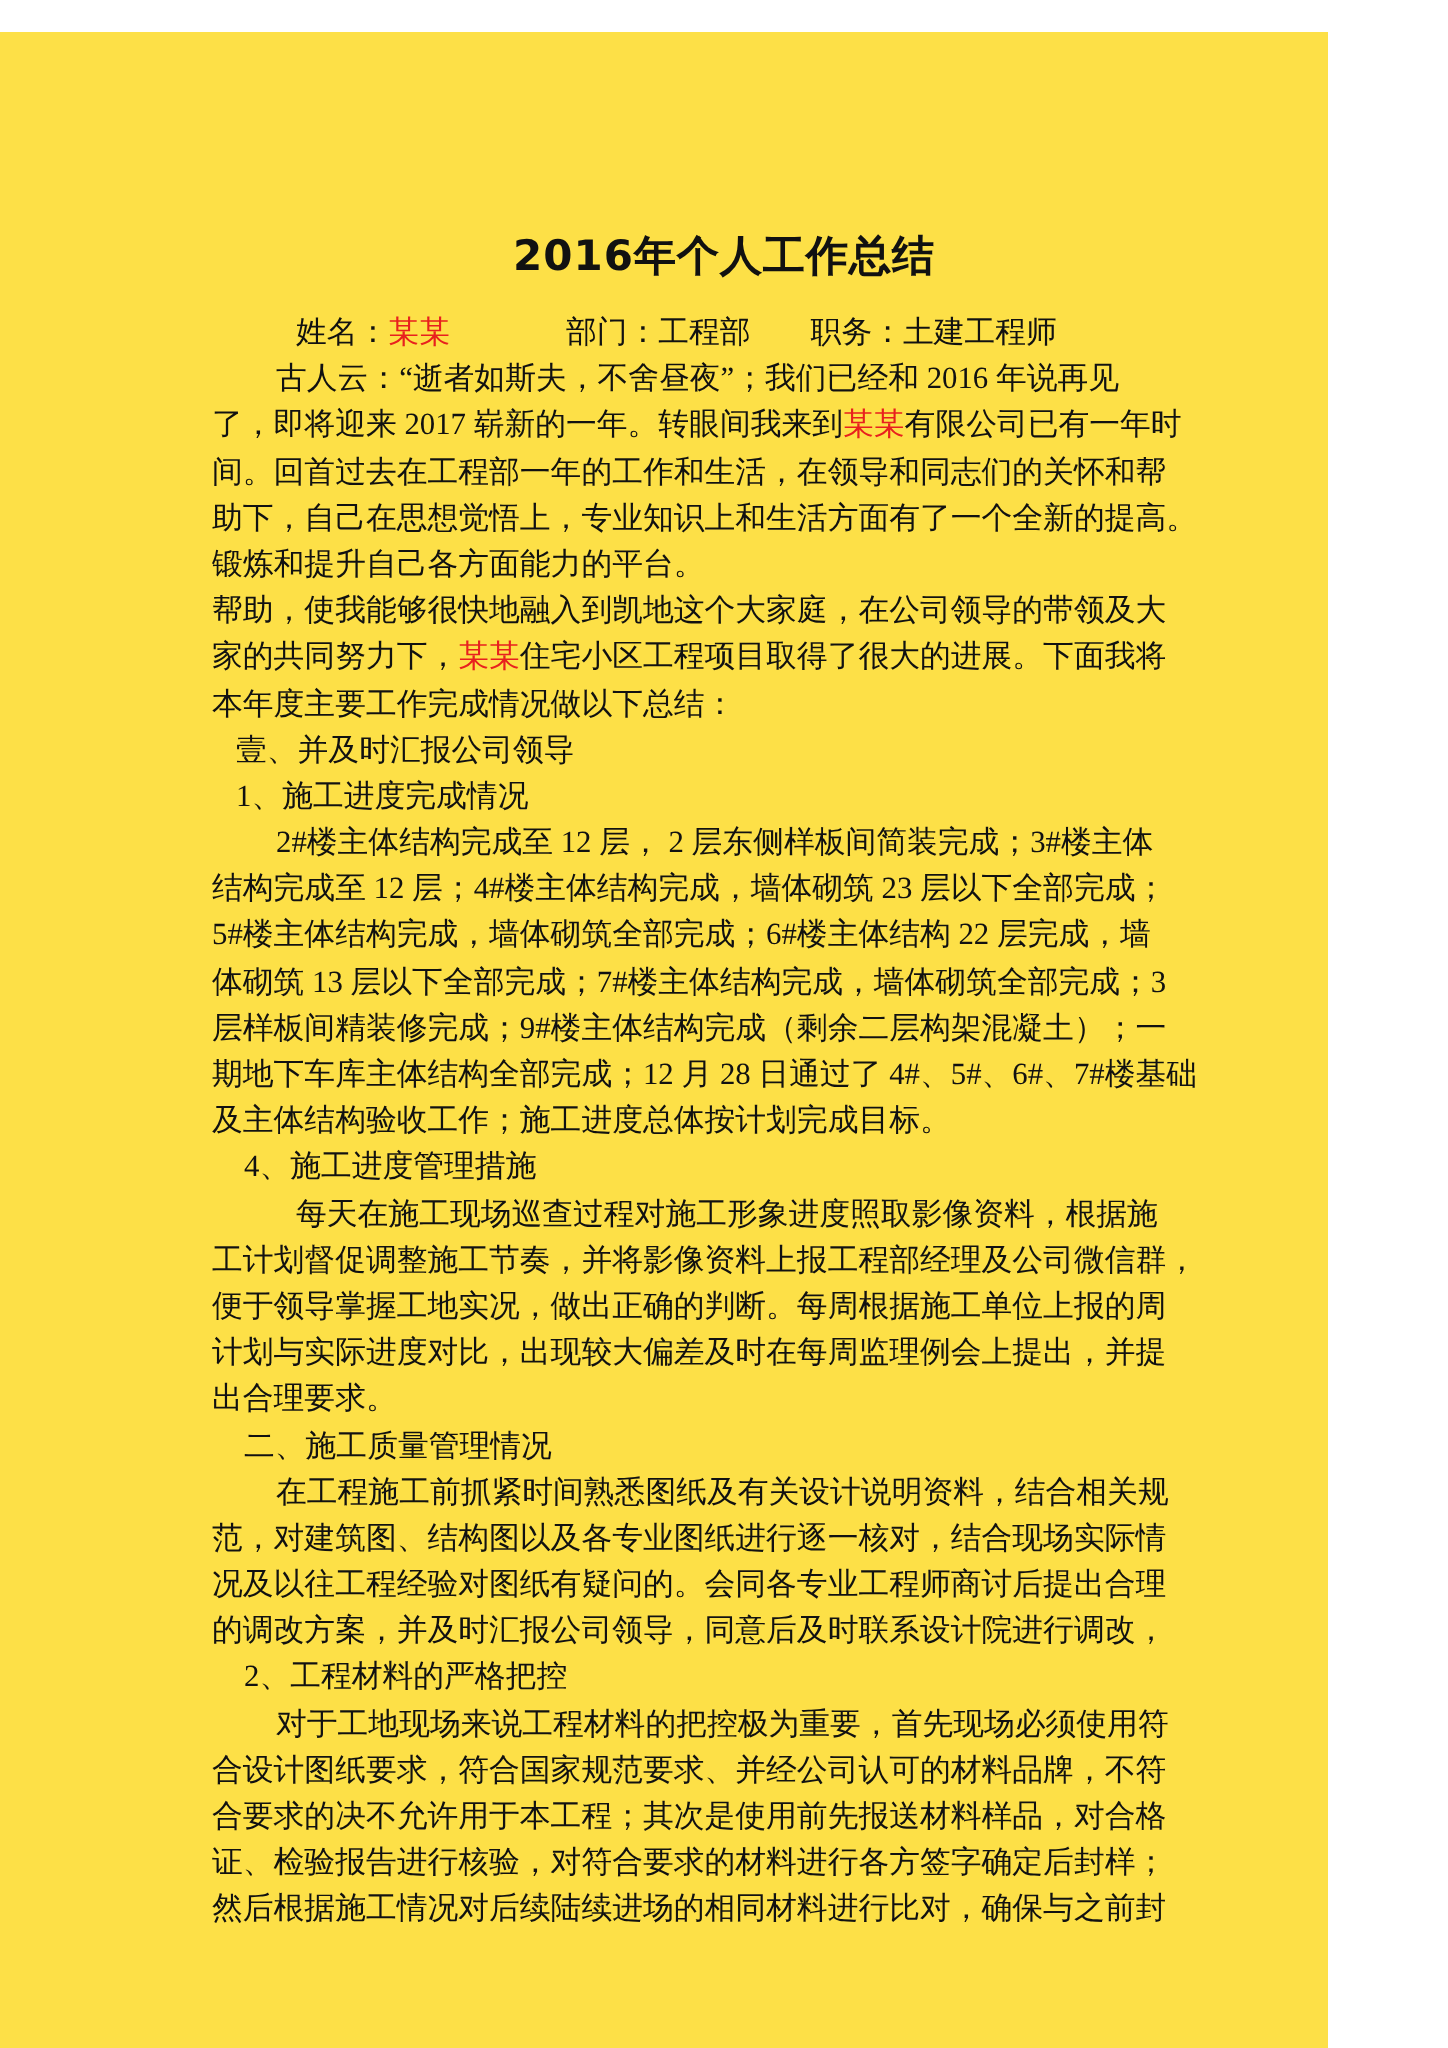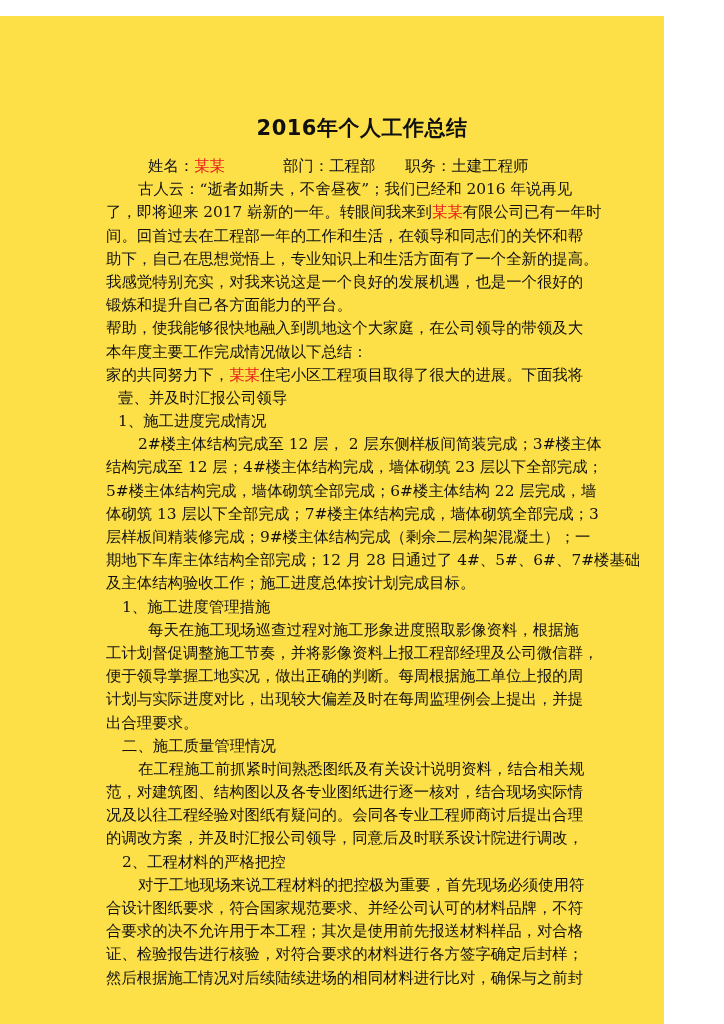--- a/index.html
+++ b/index.html
@@ -3,21 +3,21 @@
   <meta charset="utf-8">
   <style>
     html, body { margin: 0; padding: 0; background: #ffffff; }
     body { width: 724px; height: 1024px; position: relative; overflow: hidden;
       font-family: "DejaVu Serif", "Liberation Serif", serif; color: #111; }
     .page { position: absolute; left: 0; top: 16px; width: 664px; height: 1024px; background: #fde047; }
     .title { position: absolute; left: 0; width: 724px; top: 98px; text-align: center;
       font-family: "DejaVu Sans", "Liberation Sans", sans-serif; font-weight: bold; font-size: 21px;
       letter-spacing: 0.5px; color: #111; }
     .body { position: absolute; left: 106px; top: 139px; width: 508px; font-size: 15.4px; line-height: 23.2px; }
-    .line { white-space: nowrap; overflow: visible; height: 23.2px; }
+    .line { white-space: nowrap; overflow: visible; height: 23.2px; font-family: Liberation Serif, serif; }
     .red { color: #e8201e; }
     .ind2 { padding-left: 32px; }
     .ind1 { padding-left: 12px; }
     .meta { padding-left: 42px; }
     .meta span.gap { display: inline-block; }
   </style>
 </head>
 <body>
 
 <div class="page">
@@ -26,43 +26,42 @@
   <div class="body">
     <div class="line meta">
       <span>姓名：</span><span class="red">某某</span><span class="gap" style="width:58px"></span><span>部门：</span><span>工程部</span><span class="gap" style="width:30px"></span><span>职务：</span><span>土建工程师</span>
     </div>
 
     <div>
       <div class="line ind2">古人云：“逝者如斯夫，不舍昼夜”；我们已经和 2016 年说再见</div>
       <div class="line"><span>了，即将迎来 2017 崭新的一年。转眼间我来到</span><span class="red">某某</span><span>有限公司已有一年时</span></div>
       <div class="line">间。回首过去在工程部一年的工作和生活，在领导和同志们的关怀和帮</div>
       <div class="line">助下，自己在思想觉悟上，专业知识上和生活方面有了一个全新的提高。</div>
-      <div class="line">我感觉特别充实，对我来说这是一个良好的发展机遇，也是一个很好的</div>
       <div class="line">锻炼和提升自己各方面能力的平台。</div>
     </div>
 
     <div>
       <div class="line">帮助，使我能够很快地融入到凯地这个大家庭，在公司领导的带领及大</div>
+      <div class="line"><span>家的共同努力下，</span><span class="red">某某</span><span>住宅小区工程项目取得了很大的进展。下面我将</span></div>
       <div class="line">本年度主要工作完成情况做以下总结：</div>
-      <div class="line"><span>家的共同努力下，</span><span class="red">某某</span><span>住宅小区工程项目取得了很大的进展。下面我将</span></div>
     </div>
 
     <div class="line ind1">壹、并及时汇报公司领导</div>
     <div class="line ind1">1、施工进度完成情况</div>
     <div>
       <div class="line ind2">2#楼主体结构完成至 12 层， 2 层东侧样板间简装完成；3#楼主体</div>
       <div class="line">结构完成至 12 层；4#楼主体结构完成，墙体砌筑 23 层以下全部完成；</div>
       <div class="line">5#楼主体结构完成，墙体砌筑全部完成；6#楼主体结构 22 层完成，墙</div>
       <div class="line">体砌筑 13 层以下全部完成；7#楼主体结构完成，墙体砌筑全部完成；3</div>
       <div class="line">层样板间精装修完成；9#楼主体结构完成（剩余二层构架混凝土）；一</div>
       <div class="line">期地下车库主体结构全部完成；12 月 28 日通过了 4#、5#、6#、7#楼基础</div>
       <div class="line">及主体结构验收工作；施工进度总体按计划完成目标。</div>
     </div>
 
-    <div class="line" style="padding-left:16px">1、施工进度管理措施</div>
+    <div class="line" style="padding-left:16px">4、施工进度管理措施</div>
     <div>
       <div class="line" style="padding-left:42px">每天在施工现场巡查过程对施工形象进度照取影像资料，根据施</div>
       <div class="line">工计划督促调整施工节奏，并将影像资料上报工程部经理及公司微信群，</div>
       <div class="line">便于领导掌握工地实况，做出正确的判断。每周根据施工单位上报的周</div>
       <div class="line">计划与实际进度对比，出现较大偏差及时在每周监理例会上提出，并提</div>
       <div class="line">出合理要求。</div>
     </div>
 
     <div class="line" style="padding-left:16px">二、施工质量管理情况</div>
     <div>

